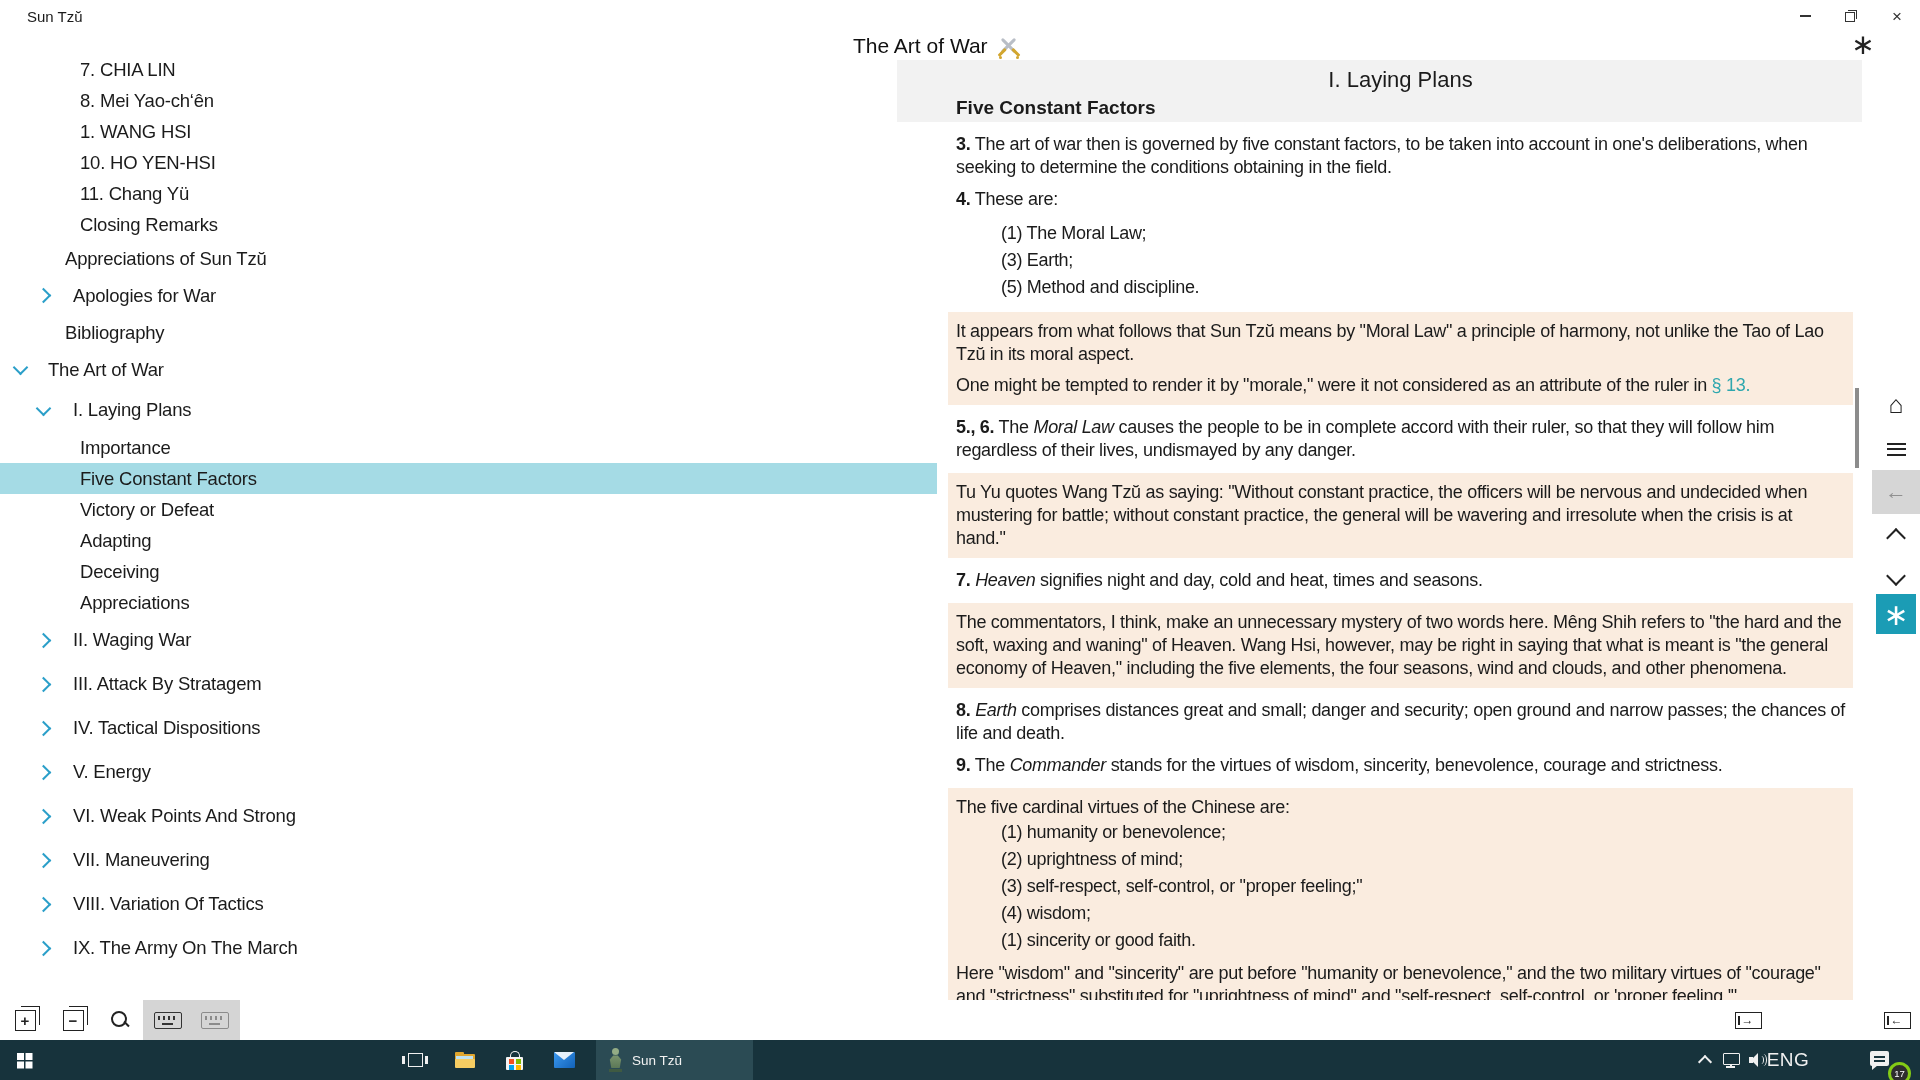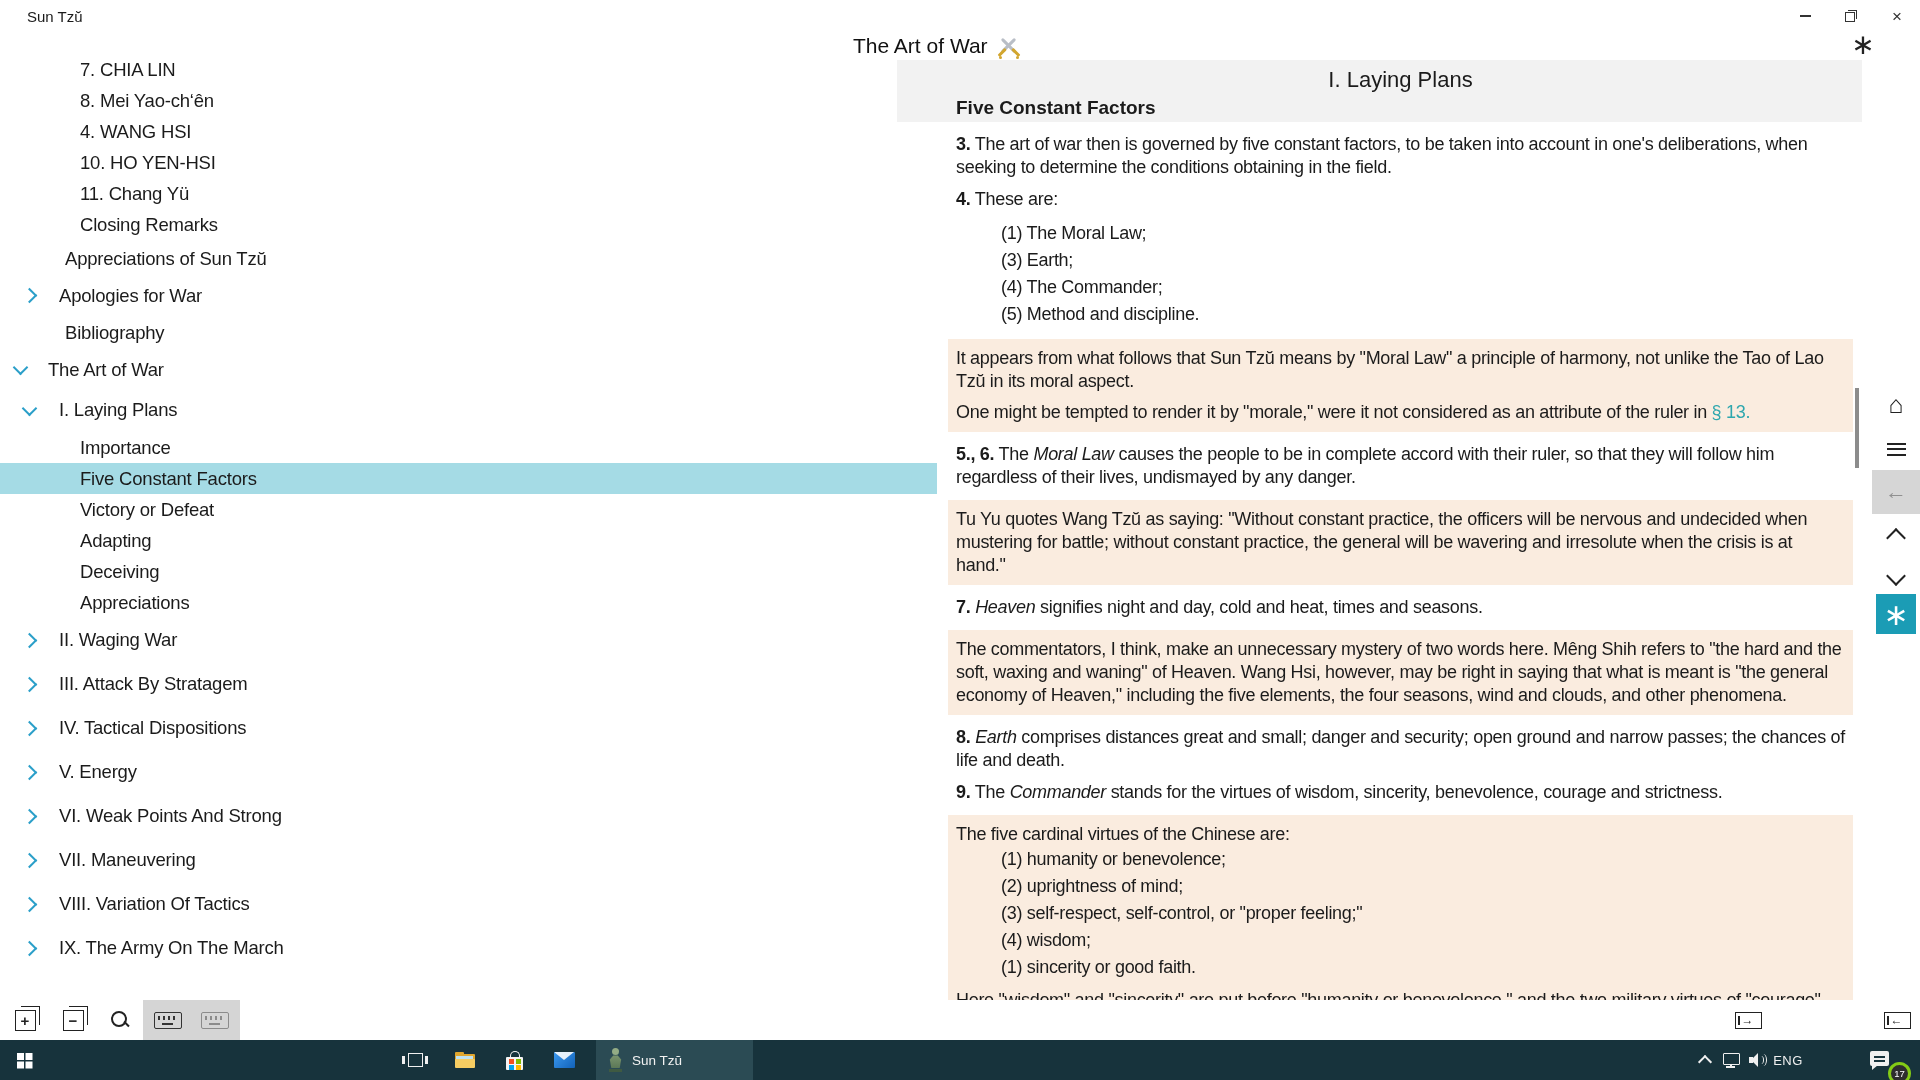--- a/index.html
+++ b/index.html
@@ -27,21 +27,21 @@
   .swords .pm{position:absolute;width:3px;height:3px;background:#d2a62f;border-radius:50%;top:20.5px;}
   .swords .p1{left:19px}.swords .p2{left:2px}
   .top-asterisk{position:absolute;left:1849px;top:30px;width:28px;height:28px;font-size:28px;color:#222;
                 display:flex;align-items:center;justify-content:center;}
 
   
   .sidebar{position:absolute;left:0;top:54px;width:937px;text-align:center;}
   .srow{display:flex;align-items:center;font-size:18.5px;letter-spacing:-0.2px;cursor:default;}
   .k-sub{height:31px}.k-mid{height:37px}.k-chap{height:44px}
   .lvl1{padding-left:15px}.lvl1 .chev{margin-right:22px}
-  .lvl2.haschev{padding-left:24px}.lvl2 .chev{margin-right:24px}
+  .lvl2.haschev{padding-left:38px}.lvl2 .chev{margin-right:24px}
   .lvl2.nochev{padding-left:65px}
   .lvl3{padding-left:80px}
   .srow.selected{background:#a5dbe5;}
   .chev{display:inline-block;width:9px;height:9px;border-right:2px solid #2b9fc9;border-bottom:2px solid #2b9fc9;flex:none;}
   .chev.right{transform:rotate(-45deg)}
   .chev.down{transform:rotate(45deg);margin-top:-4px;}
 
   
   .content-header{position:absolute;left:897px;top:60px;width:965px;height:62px;background:#f2f2f2;}
   .chapter-title{position:absolute;left:51px;top:7px;width:905px;text-align:center;font-size:22px;color:#1b1b1b;}
@@ -126,21 +126,21 @@
   .tray-chev{width:8px;height:8px;border-left:2px solid #f0f0f0;border-top:2px solid #f0f0f0;transform:rotate(45deg);margin-top:4px;}
   .net{position:relative;width:18px;height:15px;}
   .net .scr{position:absolute;left:0;top:0;width:15px;height:10px;border:1.6px solid #f0f0f0;border-radius:1px;}
   .net .std{position:absolute;left:6.5px;top:11px;width:2px;height:2.5px;background:#f0f0f0;}
   .net .bse{position:absolute;left:3px;bottom:0;width:9px;height:1.6px;background:#f0f0f0;}
   .spk{position:relative;width:18px;height:14px;}
   .spk .bx{position:absolute;left:0;top:4px;width:4px;height:6px;background:#f0f0f0;}
   .spk .tr{position:absolute;left:2px;top:0;width:0;height:0;border-top:7px solid transparent;border-bottom:7px solid transparent;border-right:7px solid #f0f0f0;}
   .spk .a1{position:absolute;left:9px;top:3px;width:5px;height:8px;border-right:1.6px solid #f0f0f0;border-radius:50%;}
   .spk .a2{position:absolute;left:11px;top:1px;width:6px;height:12px;border-right:1.6px solid #f0f0f0;border-radius:50%;}
-  .lang{font-size:13px;color:#f0f0f0;letter-spacing:.5px;}
+  .lang{font-size:19px;color:#f0f0f0;letter-spacing:.5px;}
   .ac{position:relative;width:22px;height:22px;}
   .ac .bub{position:absolute;left:0;top:2px;width:19px;height:15px;background:#f0f0f0;border-radius:2px;}
   .ac .tail{position:absolute;left:2px;top:16px;border-left:0 solid transparent;border-right:6px solid transparent;border-top:5px solid #f0f0f0;}
   .ac .l1,.ac .l2{position:absolute;left:4px;width:11px;height:1.7px;background:#17333c;}
   .ac .l1{top:7px}.ac .l2{top:11px}
   .badge{position:absolute;left:1888px;top:1062px;width:17px;height:17px;border-radius:50%;background:#2e2e2e;
          border:3px solid #84cc16;color:#fff;font-size:9.5px;display:flex;align-items:center;justify-content:center;}
 </style>
 </head>
 <body>
@@ -177,21 +177,21 @@
   <div class="top-asterisk">∗</div>
 
   <div class="sidebar">
       <div class="srow k-sub lvl3 nochev">
         <span class="slabel">7. CHIA LIN</span>
       </div>
       <div class="srow k-sub lvl3 nochev">
         <span class="slabel">8. Mei Yao-ch‘ên</span>
       </div>
       <div class="srow k-sub lvl3 nochev">
-        <span class="slabel">4. WANG HSI</span>
+        <span class="slabel">1. WANG HSI</span>
       </div>
       <div class="srow k-sub lvl3 nochev">
         <span class="slabel">10. HO YEN-HSI</span>
       </div>
       <div class="srow k-sub lvl3 nochev">
         <span class="slabel">11. Chang Yü</span>
       </div>
       <div class="srow k-sub lvl3 nochev">
         <span class="slabel">Closing Remarks</span>
       </div>
@@ -268,21 +268,20 @@
   <div class="content-header">
     <div class="chapter-title">I. Laying Plans</div>
     <div class="section-heading">Five Constant Factors</div>
   </div>
   <div class="blocks">
       <div class="para"><span class="seg-b">3.</span><span class="seg-r"> The art of war then is governed by five constant factors, to be taken into account in one's deliberations, when seeking to determine the conditions obtaining in the field.</span></div>
       <div class="para"><span class="seg-b">4.</span><span class="seg-r"> These are:</span></div>
       <div class="plist">
         <div class="pitem">(1) The Moral Law;</div>
         <div class="pitem">(3) Earth;</div>
-        <div class="pitem">(4) The Commander;</div>
         <div class="pitem">(5) Method and discipline.</div>
       </div>
       <div class="note">
         <div class="npara"><span class="seg-r">It appears from what follows that Sun Tzŭ means by "Moral Law" a principle of harmony, not unlike the Tao of Lao Tzŭ in its moral aspect.</span></div>
         <div class="npara"><span class="seg-r">One might be tempted to render it by "morale," were it not considered as an attribute of the ruler in </span><span class="seg-a">§ 13.</span></div>
       </div>
       <div class="para"><span class="seg-b">5., 6.</span><span class="seg-r"> The </span><span class="seg-i">Moral Law</span><span class="seg-r"> causes the people to be in complete accord with their ruler, so that they will follow him regardless of their lives, undismayed by any danger.</span></div>
       <div class="note">
         <div class="npara"><span class="seg-r">Tu Yu quotes Wang Tzŭ as saying: "Without constant practice, the officers will be nervous and undecided when mustering for battle; without constant practice, the general will be wavering and irresolute when the crisis is at hand."</span></div>
       </div>

